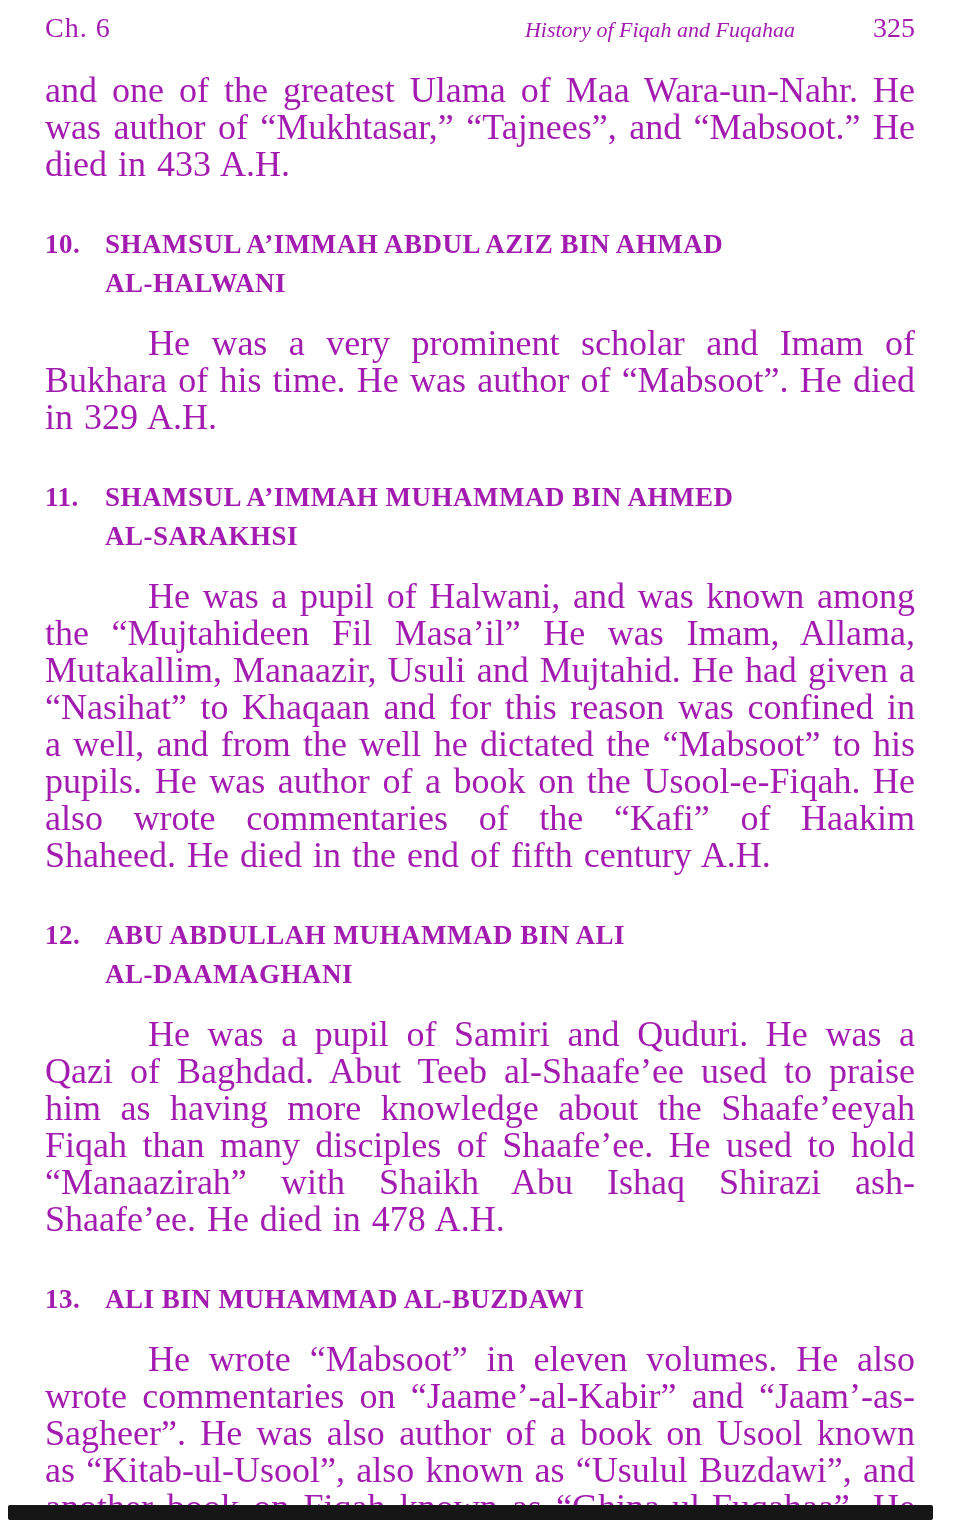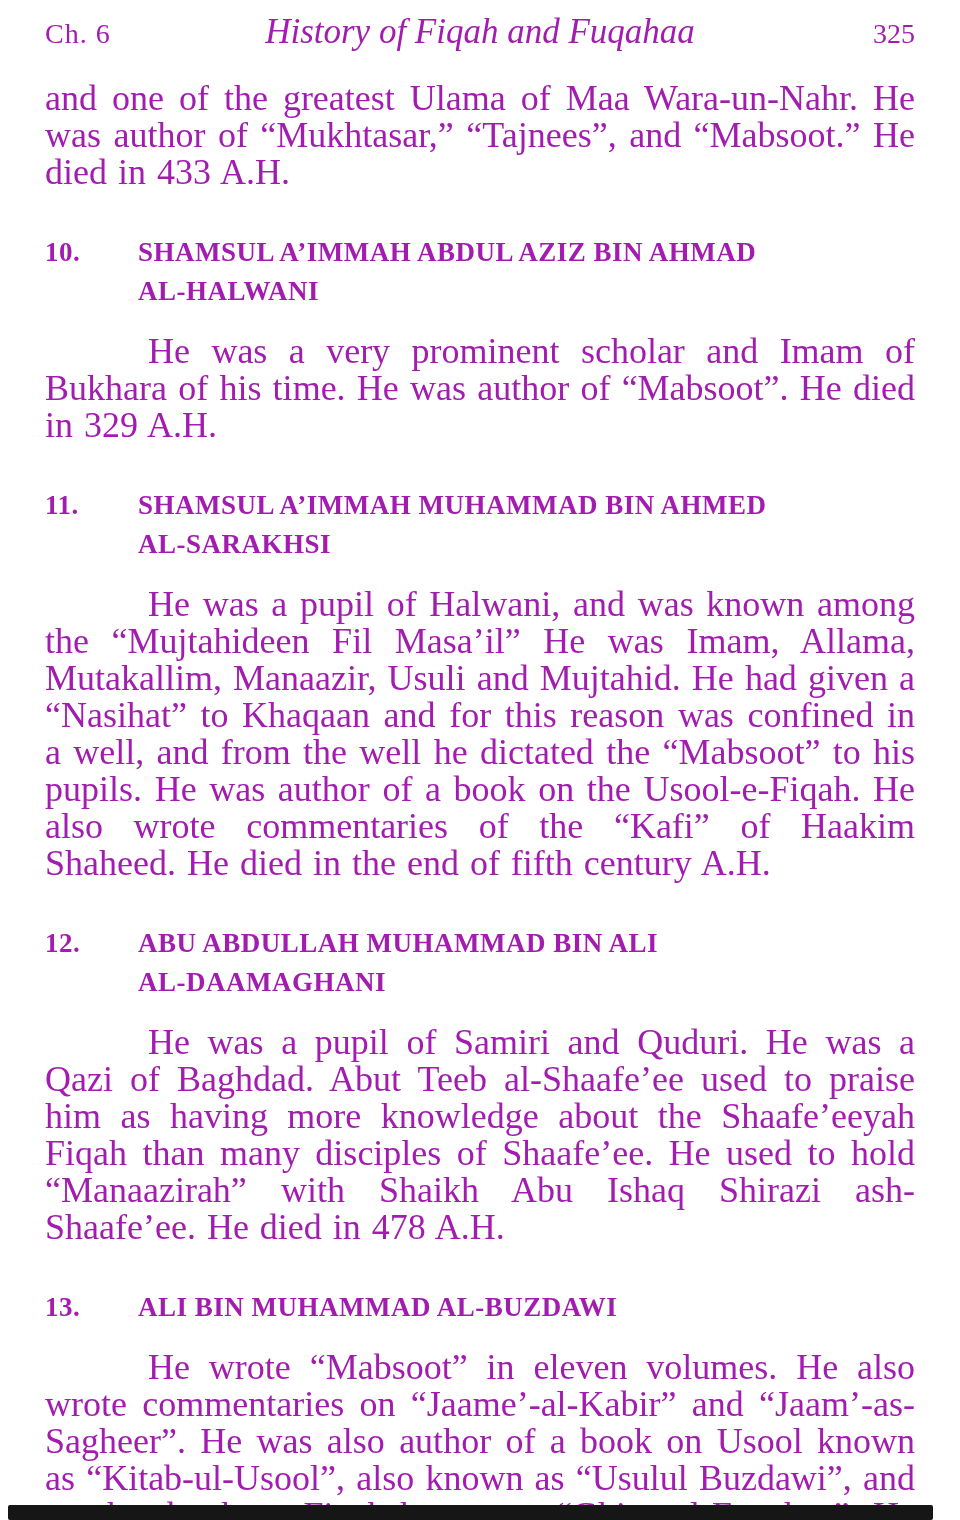--- a/index.html
+++ b/index.html
@@ -25,22 +25,22 @@
     justify-content: space-between;
     font-size: 28px;
     margin-top: 2px;
   }
   .page-header .chapter {
     min-width: 120px;
     letter-spacing: 1px;
   }
   .page-header .book-title {
     font-style: italic;
-    font-size: 35px;
-    text-align: center;
+    font-size: 22px;
+    text-align: right;
     flex: 1;
   }
   .page-header .page-num {
     min-width: 120px;
     text-align: right;
   }
   .para {
     font-size: 36px;
     line-height: 37px;
     text-align: justify;
@@ -61,21 +61,20 @@
     font-size: 27px;
     line-height: 39px;
     letter-spacing: 0.5px;
   }
   .section-heading .num {
     flex: none;
     width: 60px;
   }
   .section-heading .htext {
     white-space: pre-line;
-    margin-left: 33px;
   }
   .bottom-bar {
     position: absolute;
     left: 8px;
     bottom: 0px;
     width: 925px;
     height: 15px;
     background: #161616;
     border-radius: 2px;
   }

